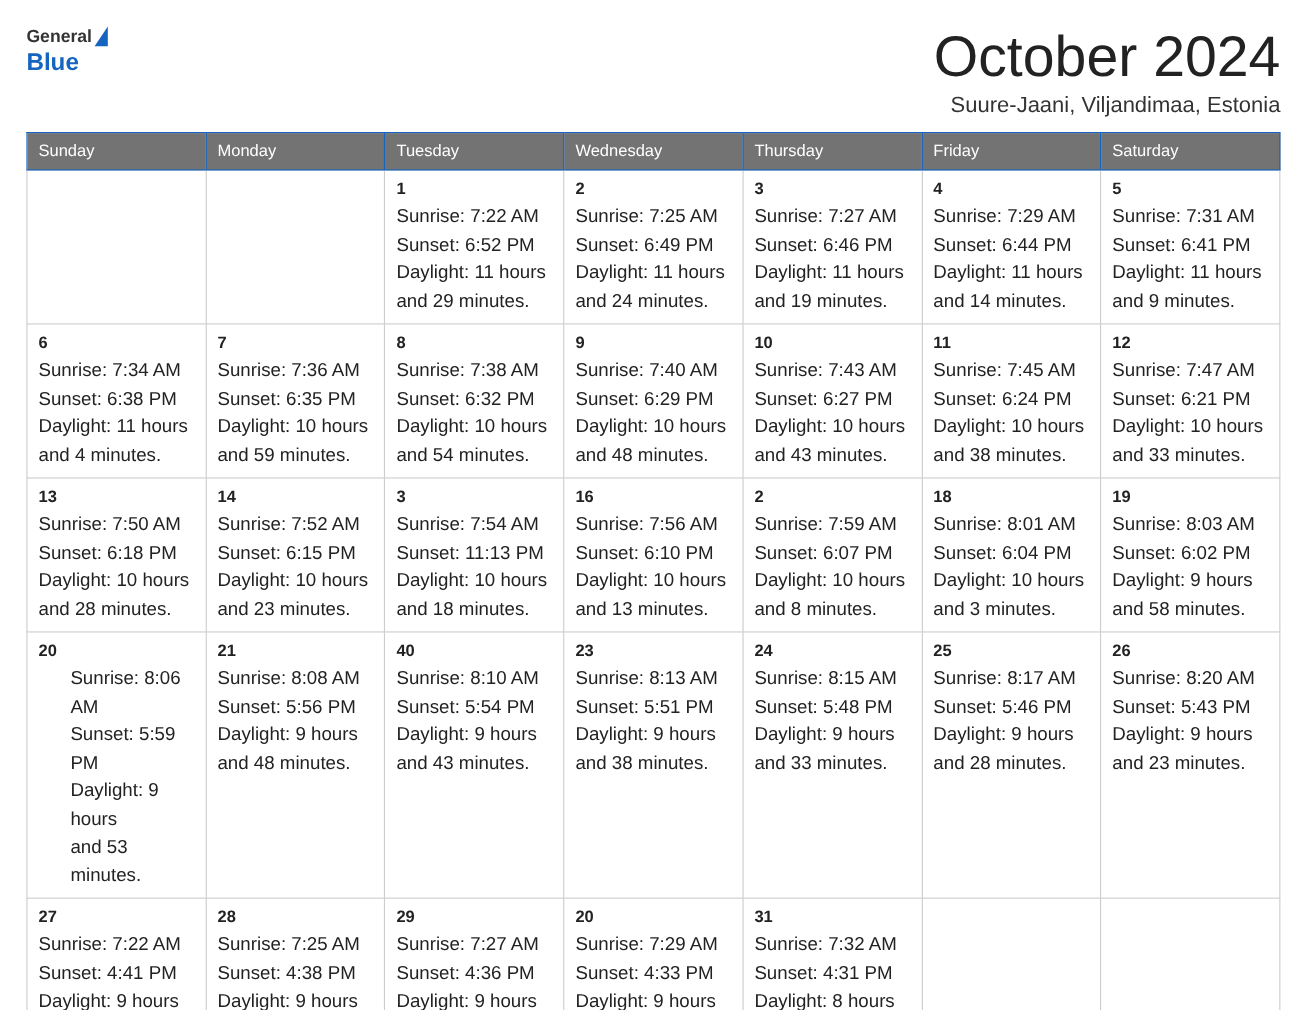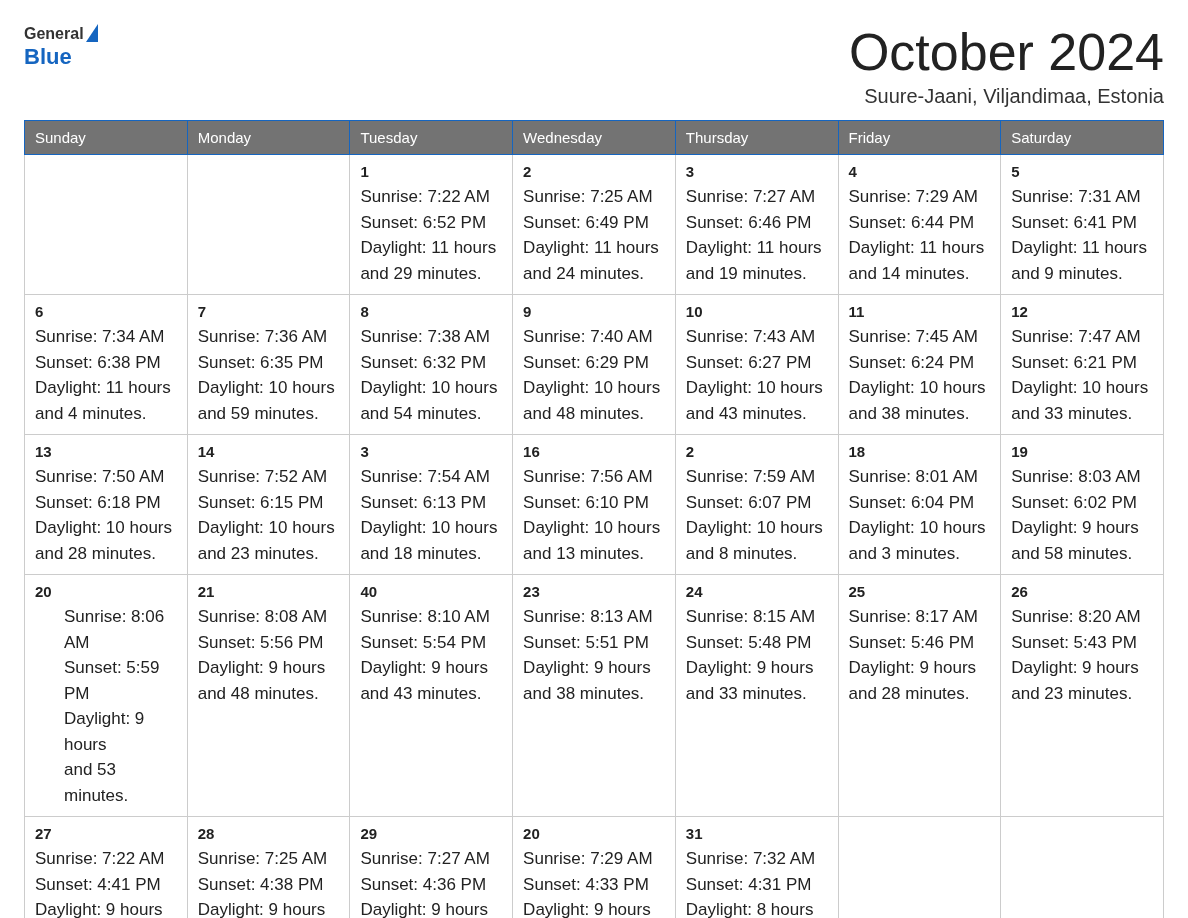--- a/index.html
+++ b/index.html
@@ -232,21 +232,21 @@
         <td>
           <span class="day-num">14</span>
           <div class="day-info" style="white-space: pre-line;">Sunrise: 7:52 AM
 Sunset: 6:15 PM
 Daylight: 10 hours
 and 23 minutes.</div>
         </td>
         <td>
           <span class="day-num">3</span>
           <div class="day-info" style="white-space: pre-line;">Sunrise: 7:54 AM
-Sunset: 6:13 PM
+Sunset: 11:13 PM
 Daylight: 10 hours
 and 18 minutes.</div>
         </td>
         <td>
           <span class="day-num">16</span>
           <div class="day-info" style="white-space: pre-line;">Sunrise: 7:56 AM
 Sunset: 6:10 PM
 Daylight: 10 hours
 and 13 minutes.</div>
         </td>

